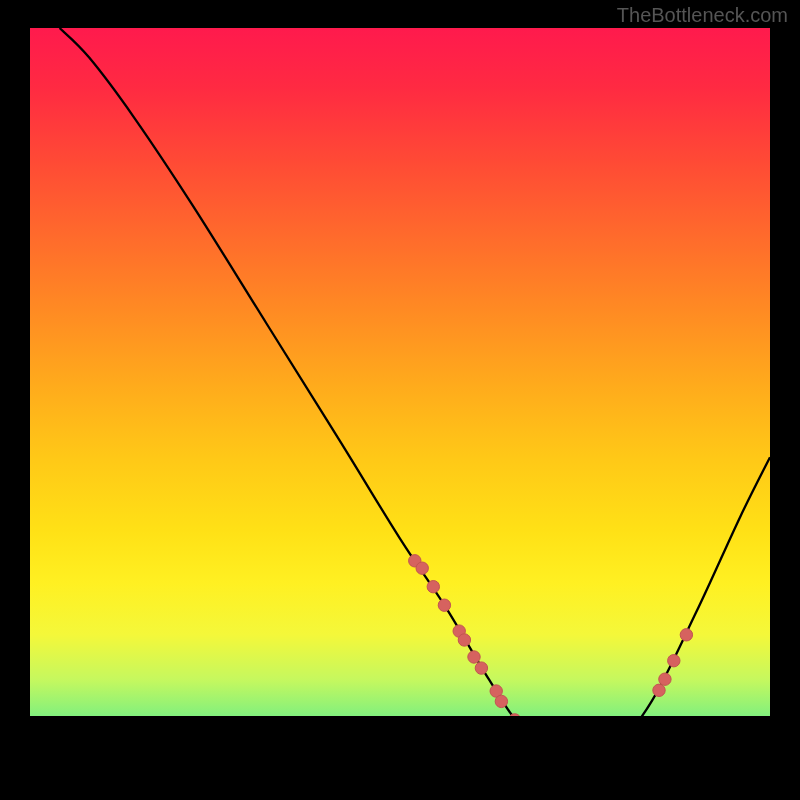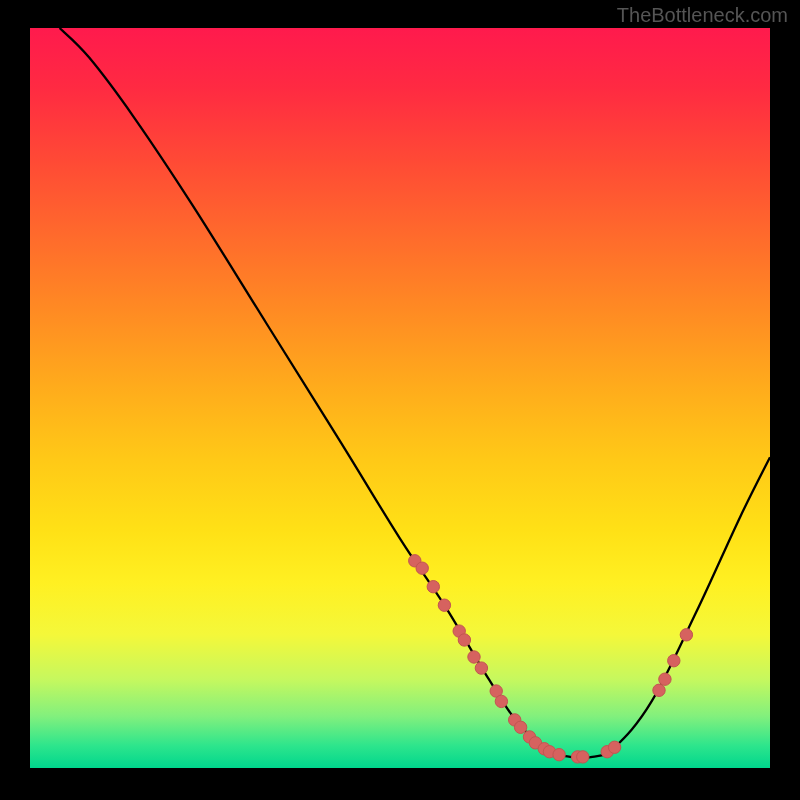--- a/index.html
+++ b/index.html
@@ -1,16 +1,16 @@
 <!DOCTYPE html>
 <html><head>
 <meta charset="utf-8">
 <style>
 body{margin:0;background:#000;font-family:Arial,sans-serif}
-.wrap{width:800px;height:800px;position:relative;background:#000}
+.wrap{width:800px;height:716px;position:relative;background:#000}
 .watermark{position:absolute;top:4px;right:12px;color:#555;font-size:20px;font-weight:400;z-index:2}
 .plot{position:absolute;top:28px;left:30px;width:740px;height:740px}
 .bg{position:absolute;inset:0;background:linear-gradient(to bottom,
  #ff1a4d 0%,#ff2a42 8%,#ff4a35 18%,#ff6a2c 28%,#ff8a23 38%,
  #ffaa1c 48%,#ffc817 58%,#ffe116 68%,#fff022 75%,#f4f83a 82%,
  #c6f85e 88%,#82f07d 93%,#2de58c 97%,#00d68d 100%)}
 svg{position:absolute;inset:0;width:100%;height:100%}
 </style>
 </head>
 <body>

